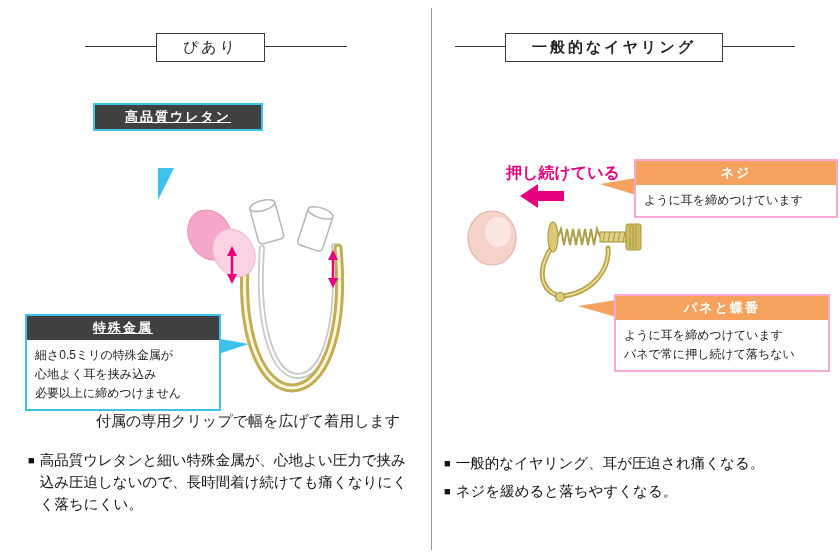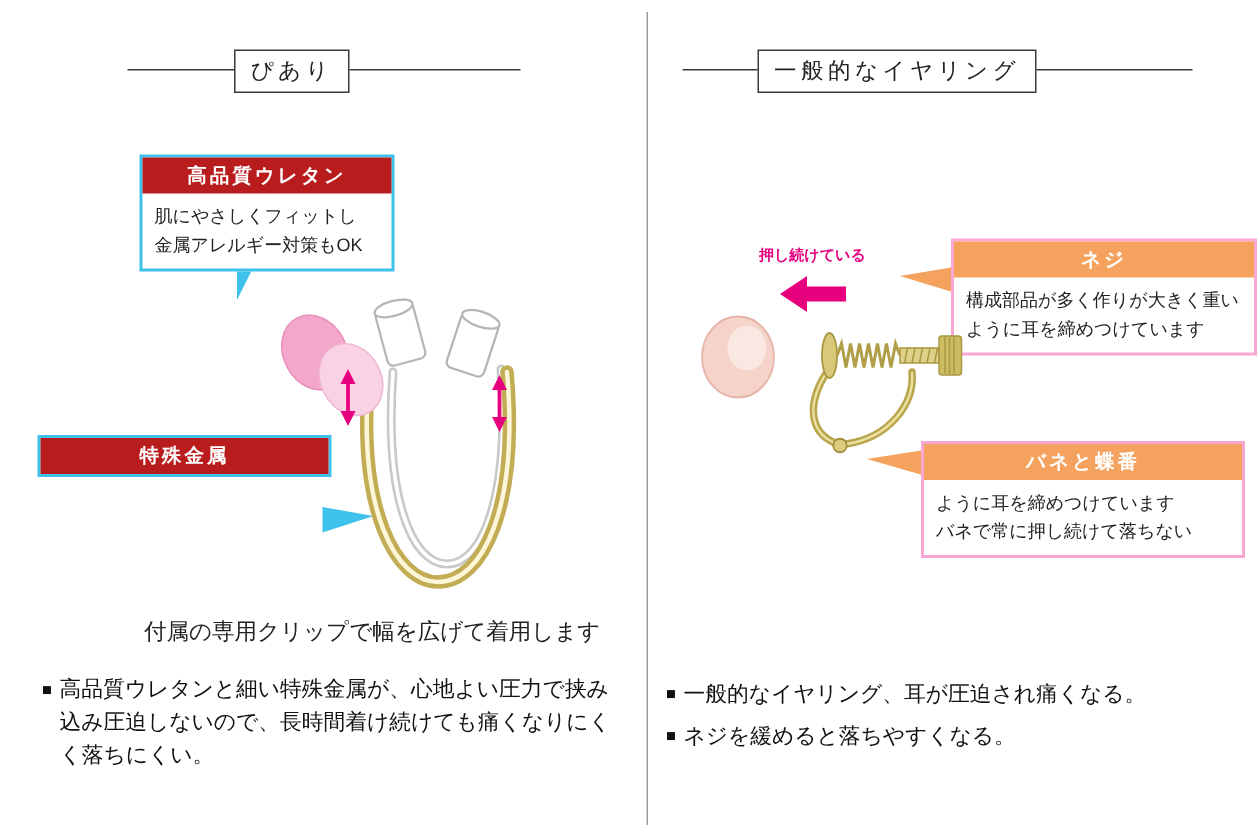--- a/index.html
+++ b/index.html
@@ -6,41 +6,41 @@
   .canvas{
     position:relative;width:840px;height:560px;background:#fff;overflow:hidden;
     font-family:"Liberation Sans","DejaVu Sans",sans-serif;color:#222;
   }
   .divider{position:absolute;left:431px;top:8px;width:1px;height:542px;background:#9a9a9a;}
 
   
   .title-line{position:absolute;height:1px;background:#3a3a3a;}
   .title-box{
     position:absolute;border:1px solid #3a3a3a;background:#fff;
-    font-size:15px;letter-spacing:3px;padding:4px 10px;text-align:left;white-space:nowrap;
+    font-size:15px;letter-spacing:3px;padding:4px 26px;text-align:left;white-space:nowrap;
   }
 
   
   .callout{position:absolute;background:#fff;}
   .callout.cyan{border:2px solid #3ec1ea;}
   .callout.orange{border:2px solid #f9a8d4;}
   .callout .hd{text-align:center;font-size:13px;font-weight:bold;color:#fff;padding:3px 0;letter-spacing:2px;}
-  .callout.cyan .hd{background:#b91c1c;}
+  .callout.cyan .hd{background:#404040;text-decoration:underline;}
   .callout.orange .hd{background:#f5a25e;}
   .callout .bd{font-size:12px;line-height:19px;padding:6px 8px;color:#222;}
 
   
   .tail{position:absolute;width:0;height:0;}
   .tail-urethane{left:158px;top:168px;border-top:32px solid #3ec1ea;border-right:16px solid transparent;}
   .tail-metal{left:215px;top:338px;border-left:34px solid #3ec1ea;border-top:6px solid transparent;border-bottom:11px solid transparent;}
   .tail-screw{left:600px;top:178px;border-right:36px solid #f5a25e;border-top:6px solid transparent;border-bottom:11px solid transparent;}
   .tail-spring{left:578px;top:300px;border-right:38px solid #f5a25e;border-top:6px solid transparent;border-bottom:11px solid transparent;}
 
   .caption{position:absolute;left:96px;top:412px;font-size:15px;color:#222;white-space:nowrap;}
-  .press-label{position:absolute;left:506px;top:163px;font-size:10px;font-weight:bold;color:#e6007e;white-space:nowrap;text-align:right;}
+  .press-label{position:absolute;left:506px;top:163px;font-size:16px;font-weight:bold;color:#e6007e;white-space:nowrap;text-align:right;}
 
   .bullets{position:absolute;}
   .bullet{display:flex;align-items:flex-start;font-size:14.5px;line-height:22px;color:#111;}
   .bullet .sq{font-size:11px;line-height:22px;margin-right:5px;flex:0 0 auto;}
 
   .diagram{position:absolute;}
 </style>
 </head>
 <body>
 
@@ -49,29 +49,30 @@
   <div class="divider"></div>
 
   <div class="title-line" style="left:85px;top:46px;width:262px;"></div>
   <div class="title-box" style="left:156px;top:33px;">
     <span>ぴあり</span>
   </div>
 
   <div class="tail tail-urethane"></div>
   <div class="callout cyan" style="left:93px;top:103px;width:166px;">
     <div class="hd">高品質ウレタン</div>
-    <div class="bd">
-      <div>肌にやさしくフィットし</div>
-      <div>金属アレルギー対策もOK</div>
-    </div>
   </div>
 
   <div class="tail tail-metal"></div>
-  <div class="callout cyan" style="left:25px;top:290px;width:192px;">
+  <div class="callout cyan" style="left:25px;top:314px;width:192px;">
     <div class="hd">特殊金属</div>
+    <div class="bd">
+      <div>細さ0.5ミリの特殊金属が</div>
+      <div>心地よく耳を挟み込み</div>
+      <div>必要以上に締めつけません</div>
+    </div>
   </div>
 
   <svg class="diagram" style="left:170px;top:190px;" width="230" height="215" viewBox="0 0 230 215">
 
     <path d="M 92 58 C 86 140, 104 186, 128 186 C 152 186, 170 140, 164 56" fill="none" stroke="#c9c9c9" stroke-width="6" stroke-linecap="round"></path>
     <path d="M 92 58 C 86 140, 104 186, 128 186 C 152 186, 170 140, 164 56" fill="none" stroke="#ffffff" stroke-width="2.5" stroke-linecap="round"></path>
 
     <path d="M 76 60 C 68 150, 94 198, 122 198 C 152 198, 176 148, 168 58" fill="none" stroke="#c2ad55" stroke-width="9" stroke-linecap="round"></path>
     <path d="M 76 60 C 68 150, 94 198, 122 198 C 152 198, 176 148, 168 58" fill="none" stroke="#fdf6d8" stroke-width="3" stroke-linecap="round"></path>
 
@@ -102,31 +103,30 @@
   <div class="caption">付属の専用クリップで幅を広げて着用します</div>
 
   <div class="bullets" style="left:28px;top:449px;width:392px;">
     <div class="bullet">
       <span class="sq">■</span>
       <span>高品質ウレタンと細い特殊金属が、心地よい圧力で挟み込み圧迫しないので、長時間着け続けても痛くなりにくく落ちにくい。</span>
     </div>
   </div>
 
   <div class="title-line" style="left:455px;top:46px;width:340px;"></div>
-  <div class="title-box" style="left:505px;top:33px;">
+  <div class="title-box" style="left:505px;top:33px;font-weight:bold;">
     <span>一般的なイヤリング</span>
   </div>
 
   <div class="press-label">押し続けている</div>
 
   <div class="tail tail-screw"></div>
   <div class="callout orange" style="left:634px;top:159px;width:200px;">
     <div class="hd">ネジ</div>
     <div class="bd">
-      <div>構成部品が多く作りが大きく重い</div>
       <div>ように耳を締めつけています</div>
     </div>
   </div>
 
   <div class="tail tail-spring"></div>
   <div class="callout orange" style="left:614px;top:294px;width:212px;">
     <div class="hd">バネと蝶番</div>
     <div class="bd">
       <div>ように耳を締めつけています</div>
       <div>バネで常に押し続けて落ちない</div>

